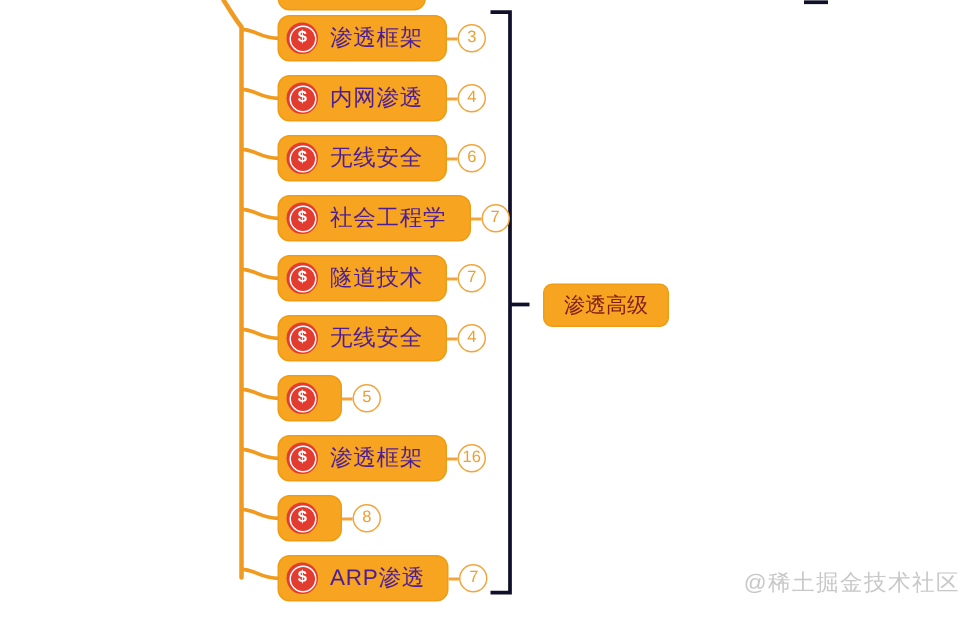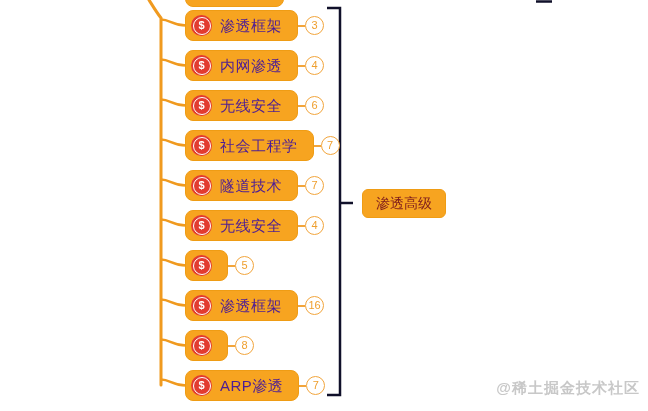--- a/index.html
+++ b/index.html
@@ -47,21 +47,21 @@
     background:#F7A420;border:1px solid #EF9C14;border-radius:8px;
   }
   .parent-node{
     position:absolute;left:362px;top:189px;height:29px;
     box-sizing:border-box;display:flex;align-items:center;
     padding:0 13px;background:#F7A420;border:1px solid #EF9C14;
     border-radius:6px;font-size:14px;color:#7f1d1d;white-space:nowrap;
   }
   .watermark{
     position:absolute;right:8px;top:379px;
-    font-size:15px;color:#C8C8C8;letter-spacing:1px;font-weight:bold;
+    font-size:15px;color:#C8C8C8;letter-spacing:1px;
   }
 </style>
 </head>
 <body>
 
 <div class="canvas">
 
   <svg class="lines" width="648" height="411" viewBox="0 0 648 411">
 
     <path d="M149,0 C154,8 157,13 161,18 L161,385" fill="none" stroke="#F09A1F" stroke-width="3" stroke-linecap="round"></path>

